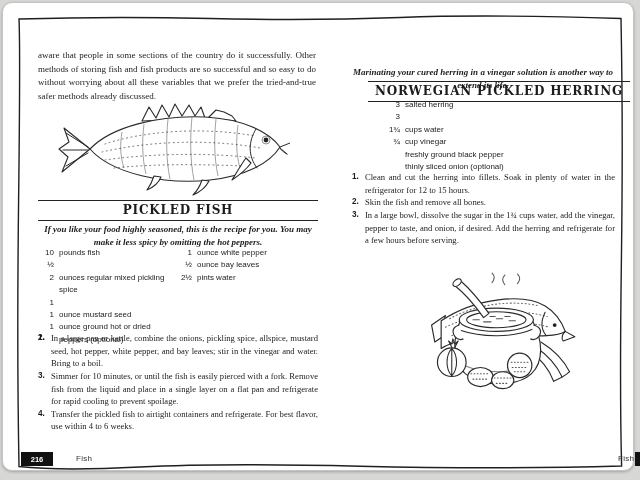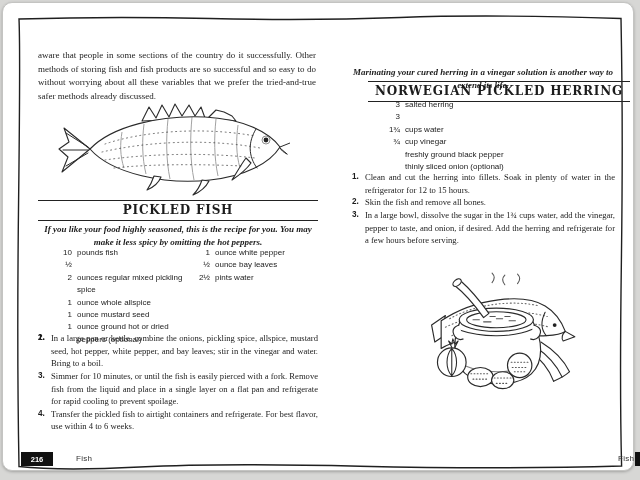--- a/index.html
+++ b/index.html
@@ -31,21 +31,21 @@
     font-family:"DejaVu Serif", serif;font-weight:700;
     letter-spacing:.8px;font-size:12px;
   }
   .head-left{top:200px;}
   .tagline{
     position:absolute;width:280px;left:38px;text-align:center;
     font-style:italic;font-weight:700;font-size:9px;line-height:1.45;
   }
   .tag-left{top:223px;}
 
-  .ing-cols{position:absolute;left:56px;top:247px;width:266px;display:flex;gap:10px;}
+  .ing-cols{position:absolute;left:38px;top:247px;width:266px;display:flex;gap:10px;}
   .ing-col{display:flex;flex-direction:column;}
   .ing-col1{width:128px;}
   .ing-col2{width:128px;}
   .ing-row{display:flex;font-family:"Liberation Sans", sans-serif;font-size:8px;line-height:1.55;color:#222;}
   .qty{width:16px;text-align:right;margin-right:5px;flex:0 0 auto;}
   .itm{flex:1;}
 
   .steps{position:absolute;font-size:8.6px;line-height:1.47;text-align:justify;}
   .steps-left{left:38px;top:332px;width:280px;}
   .step{position:relative;padding-left:13px;}
@@ -146,21 +146,20 @@
       </div>
     <div class="ing-row">
         <span class="qty">½</span>
       </div>
     <div class="ing-row">
         <span class="qty">2</span>
         <span class="itm">ounces regular mixed pickling spice</span>
       </div>
     <div class="ing-row">
         <span class="qty">1</span>
-        <span class="itm">ounce whole allspice</span>
       </div>
     <div class="ing-row">
         <span class="qty">1</span>
         <span class="itm">ounce mustard seed</span>
       </div>
     <div class="ing-row">
         <span class="qty">1</span>
         <span class="itm">ounce ground hot or dried peppers (optional)</span>
       </div>
   </div>

